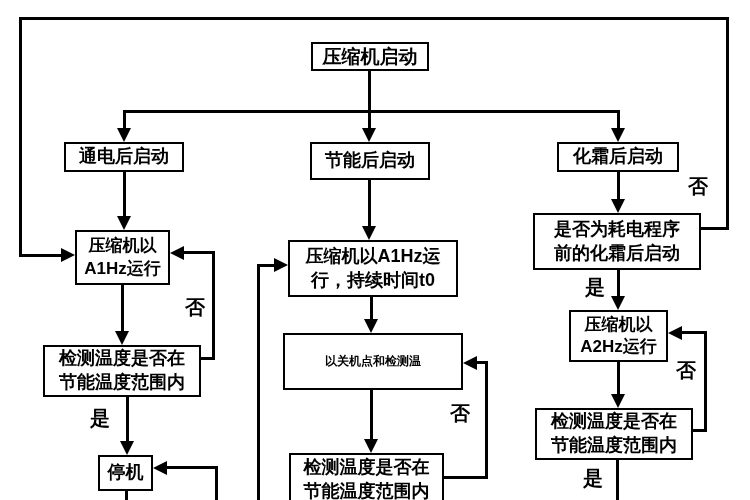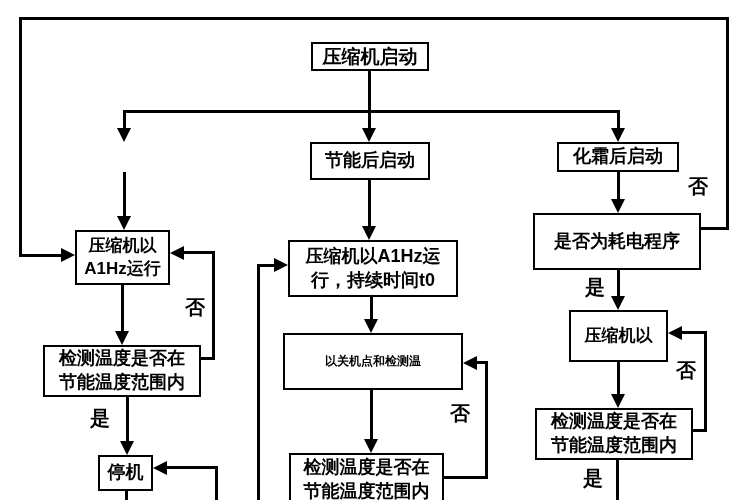--- a/index.html
+++ b/index.html
@@ -23,20 +23,23 @@
 </style>
 </head>
 <body>
 
 <div id="fig">
 
   <div class="node" style="left:311px;top:42px;width:118px;height:29px;font-size:19px;">
     <span>压缩机启动</span>
   </div>
 
+  <div class="node" style="left:64px;top:142px;width:120px;height:30px;">
+    <span>通电后启动</span>
+  </div>
 
   <div class="node" style="left:310px;top:142px;width:120px;height:38px;">
     <span>节能后启动</span>
   </div>
 
   <div class="node" style="left:557px;top:142px;width:122px;height:30px;">
     <span>化霜后启动</span>
   </div>
 
   <div class="node" style="left:75px;top:230px;width:95px;height:55px;font-size:17px;">
@@ -62,24 +65,26 @@
     <span>以关机点和检测温</span>
   </div>
 
   <div class="node" style="left:289px;top:453px;width:155px;height:54px;font-size:18px;">
     <span>检测温度是否在</span>
     <span>节能温度范围内</span>
   </div>
 
   <div class="node" style="left:533px;top:213px;width:168px;height:57px;font-size:18px;">
     <span>是否为耗电程序</span>
+    <span>前的化霜后启动</span>
   </div>
 
   <div class="node" style="left:569px;top:310px;width:99px;height:52px;font-size:17px;">
     <span>压缩机以</span>
+    <span>A2Hz运行</span>
   </div>
 
   <div class="node" style="left:535px;top:408px;width:158px;height:52px;font-size:18px;">
     <span>检测温度是否在</span>
     <span>节能温度范围内</span>
   </div>
 
   <div class="ln" style="left:368px;top:71px;width:3px;height:58px;"></div>
   <div class="ln" style="left:123px;top:110px;width:497px;height:3px;"></div>
   <div class="ln" style="left:123px;top:110px;width:3px;height:19px;"></div>

